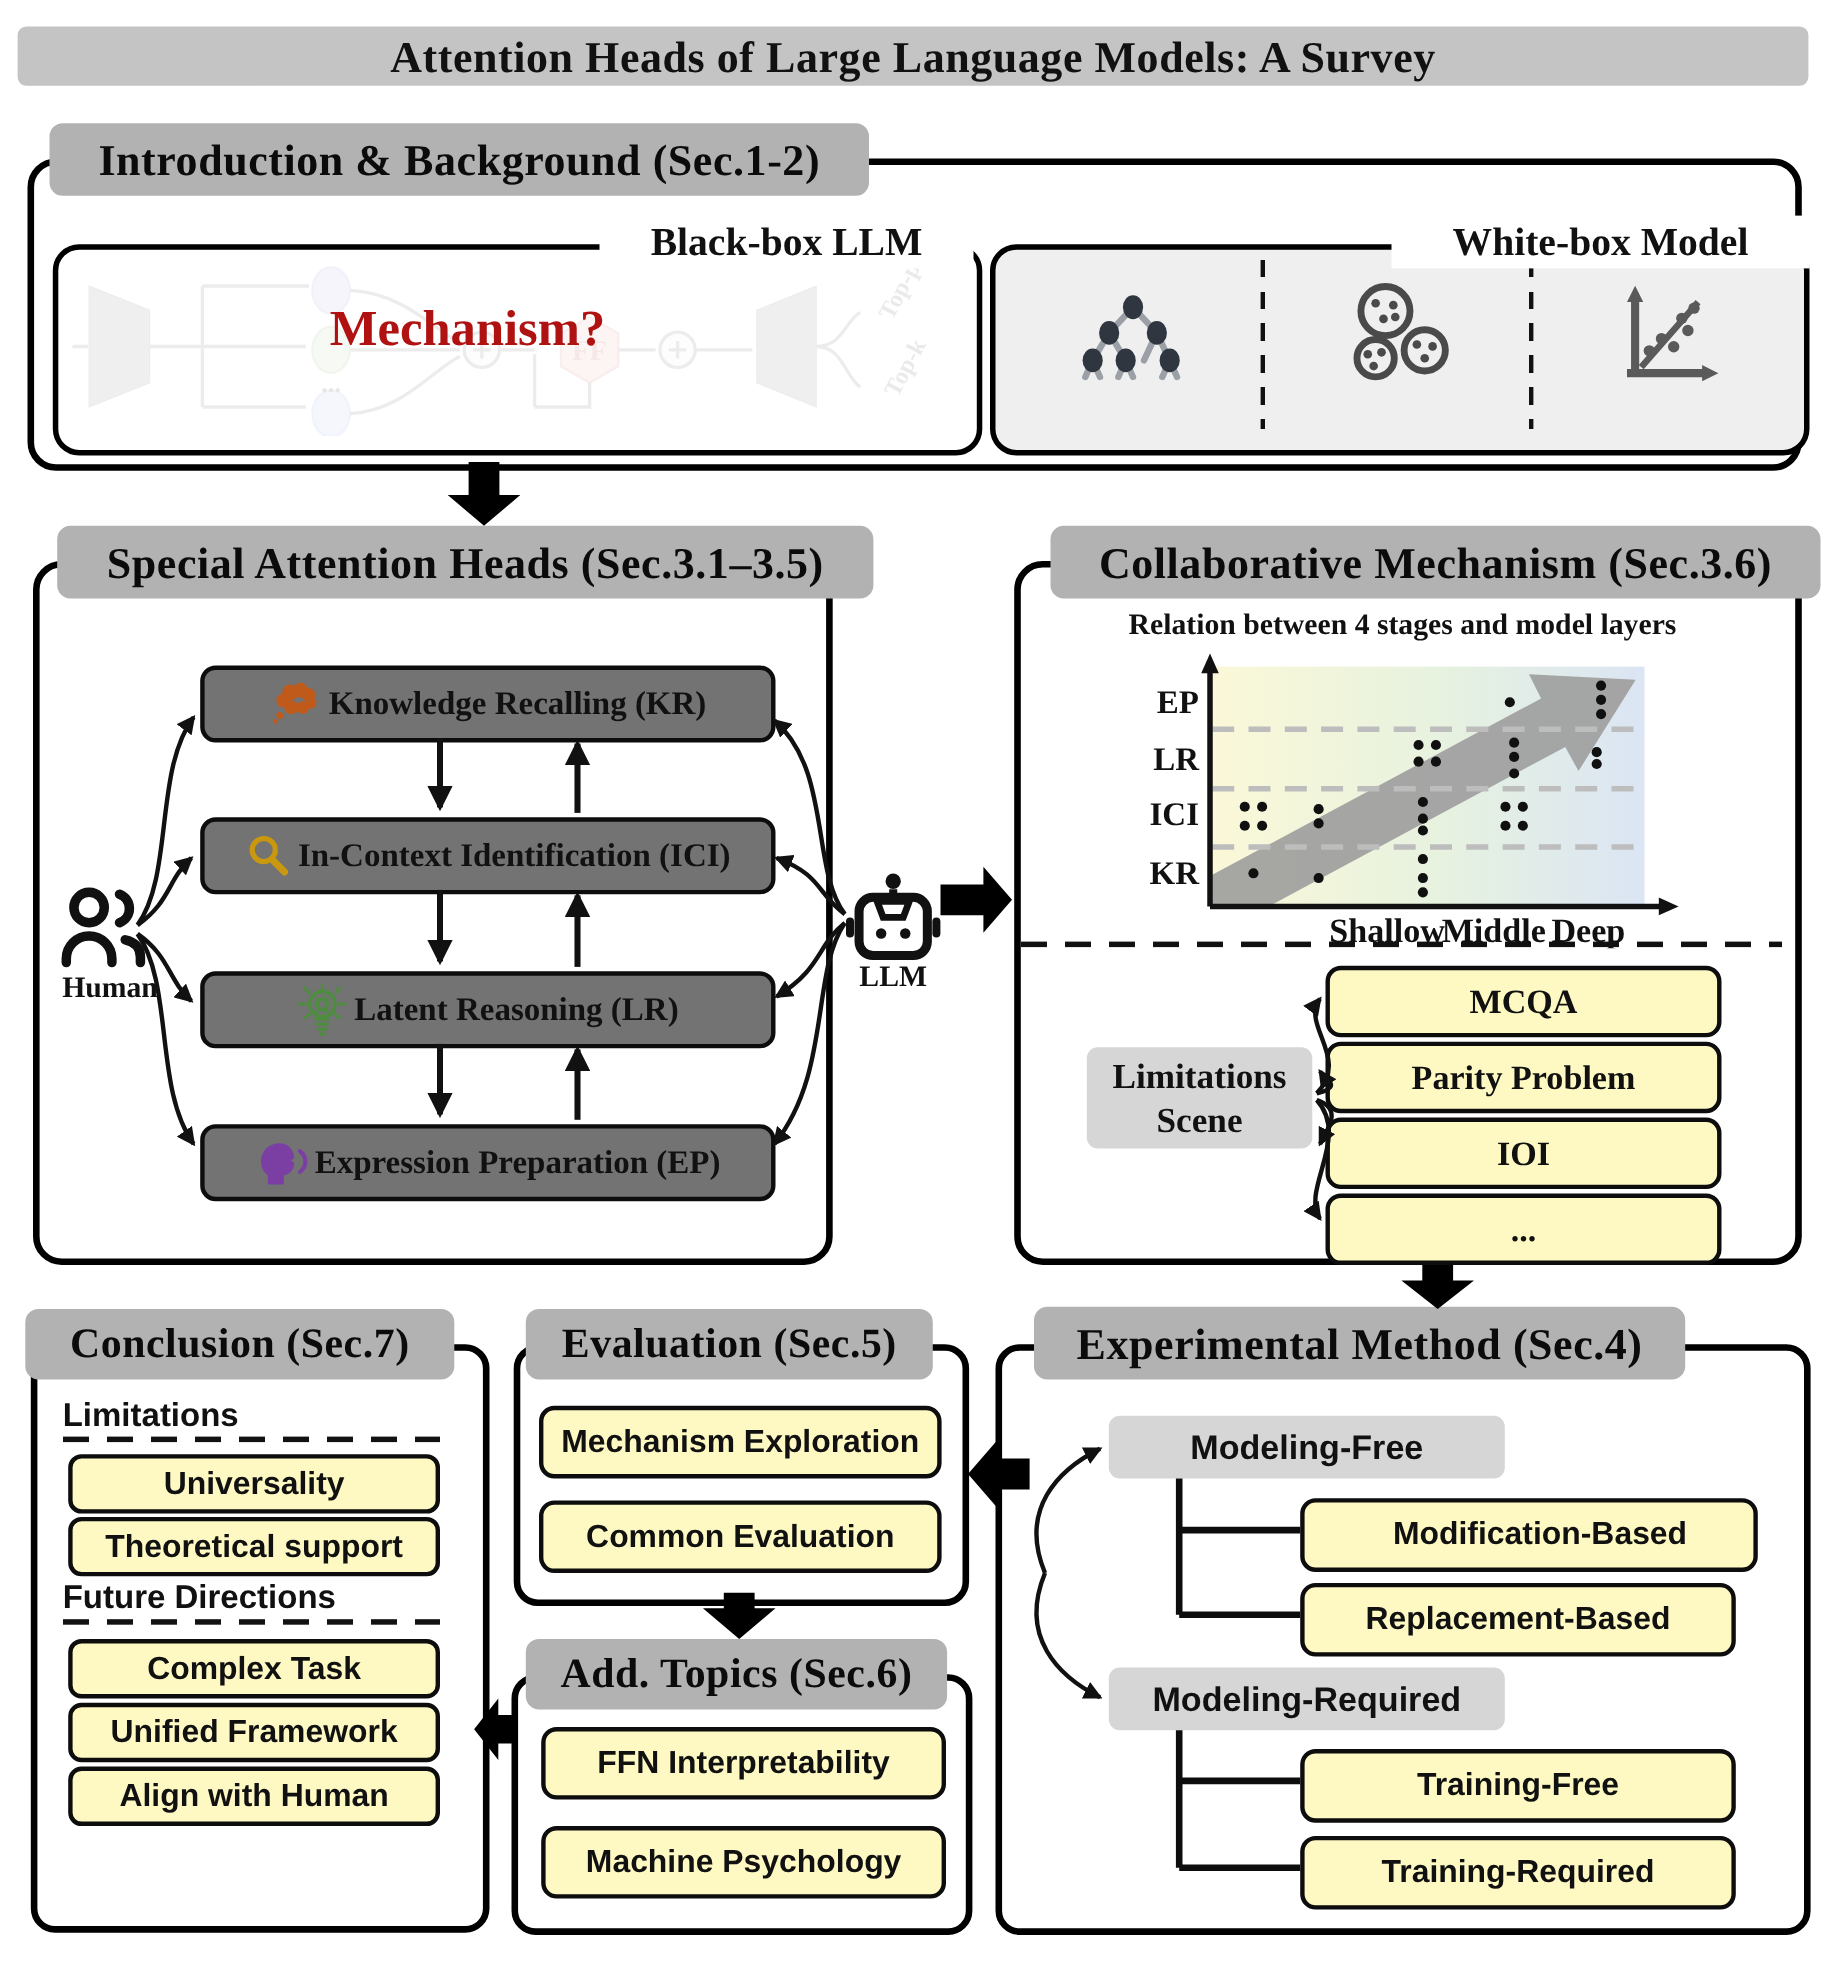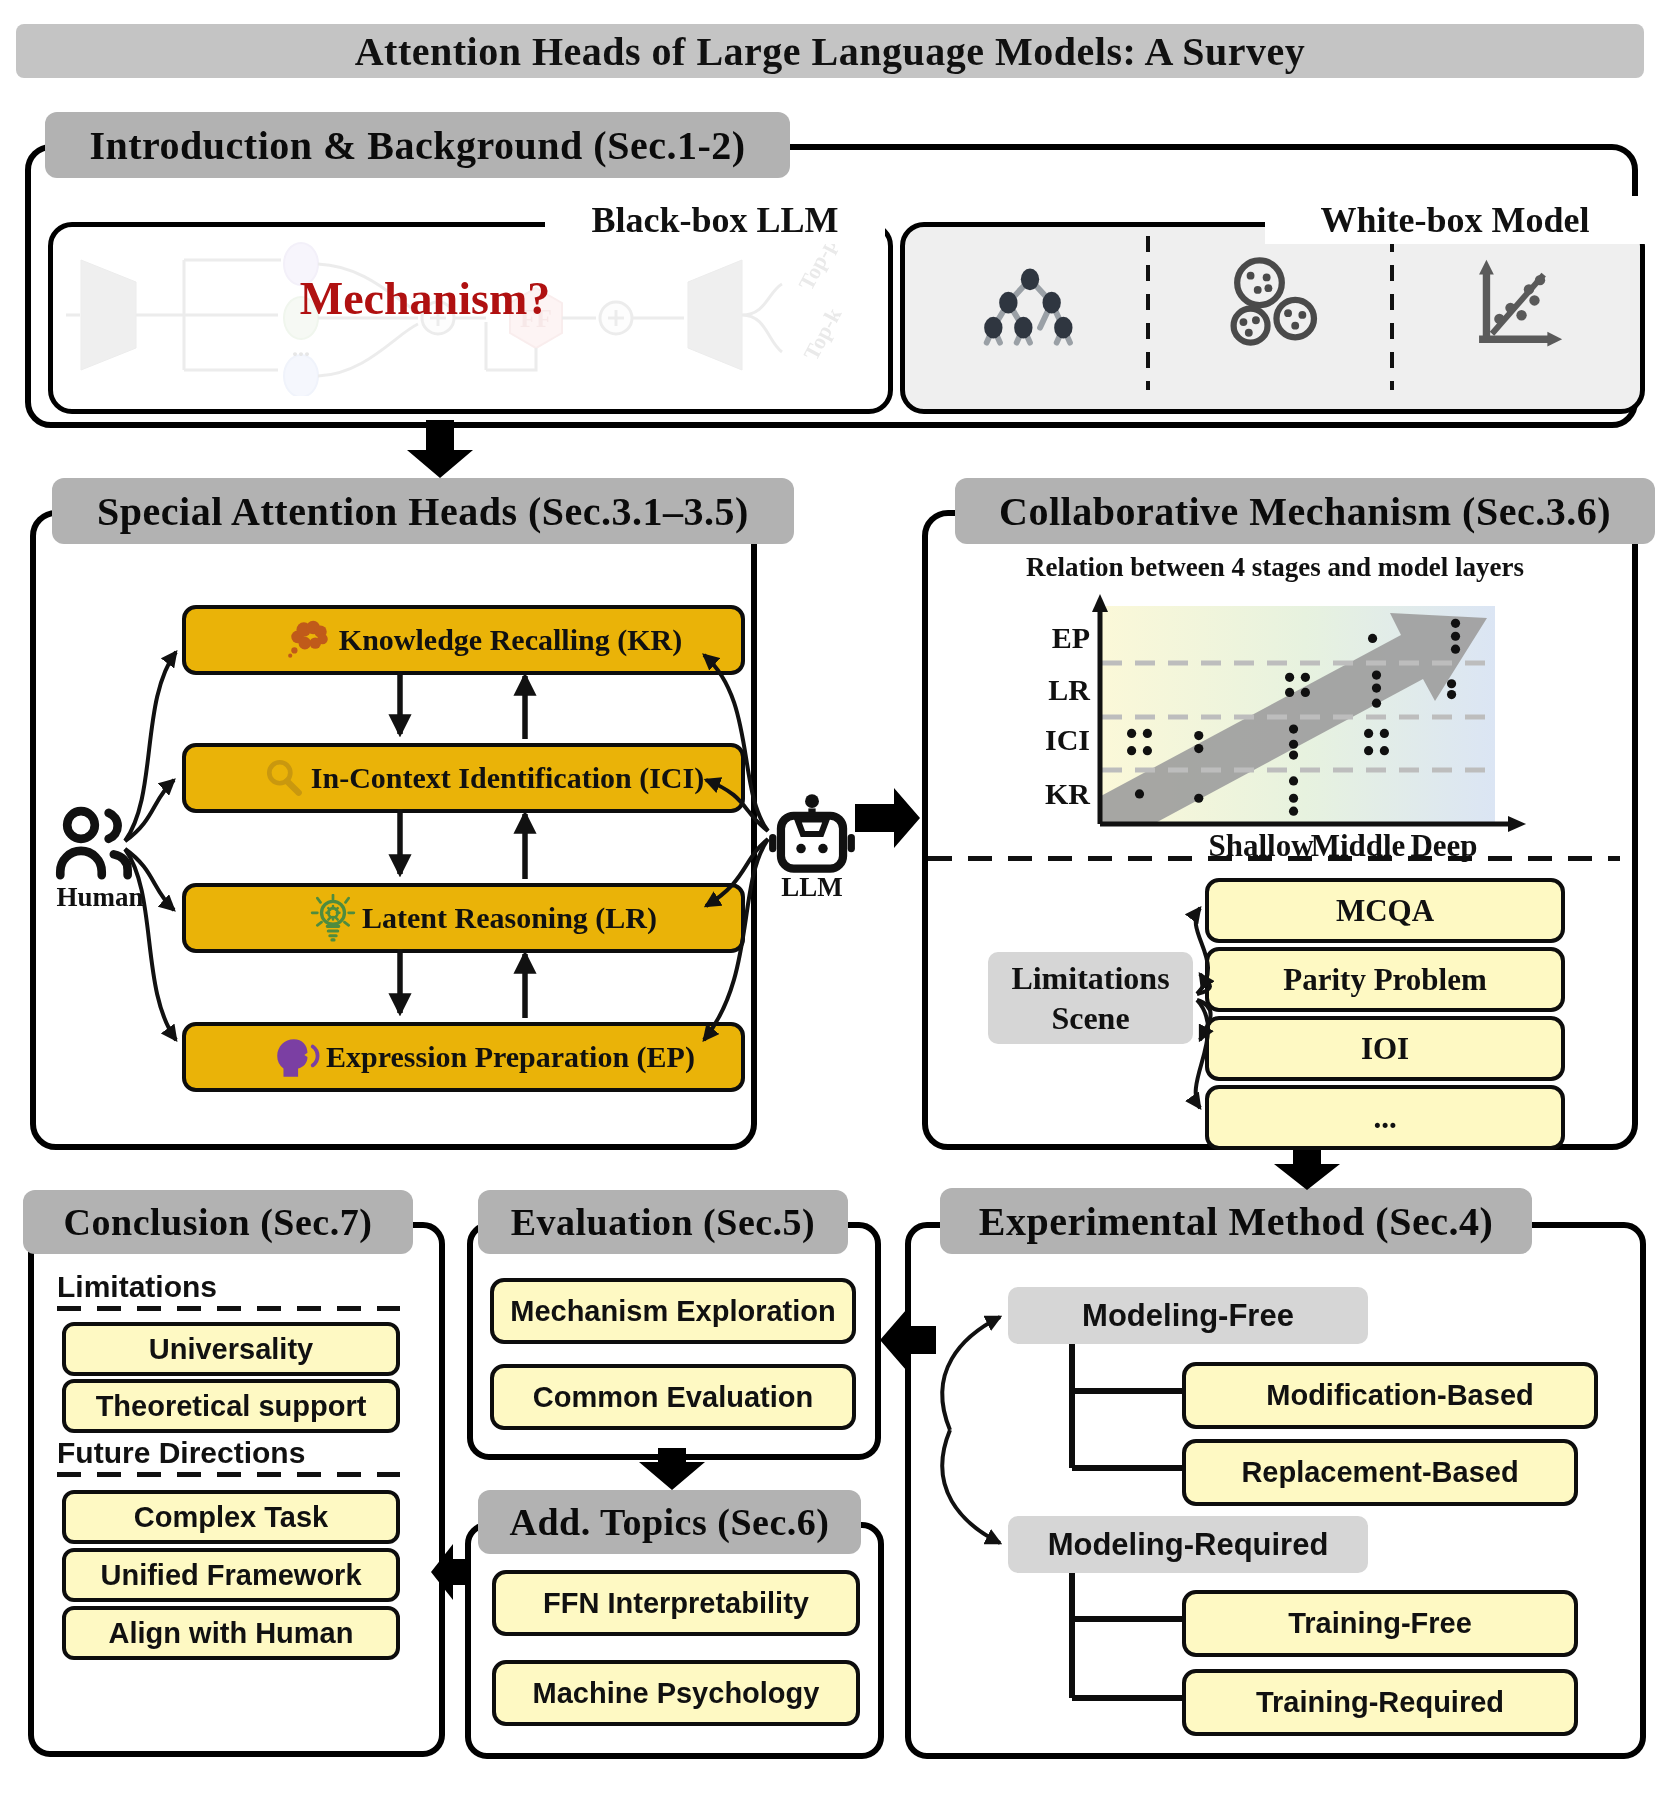--- a/index.html
+++ b/index.html
@@ -19,23 +19,23 @@
   .item.sans{font-family:"Liberation Sans",sans-serif;font-size:29px;}
   .sublabel{position:absolute;background:#d6d6d6;border-radius:10px;z-index:15;
             display:flex;align-items:center;justify-content:center;
             font-family:"Liberation Sans",sans-serif;font-weight:bold;font-size:31px;}
   .heading-sans{position:absolute;font-family:"Liberation Sans",sans-serif;font-weight:bold;
                 font-size:30px;z-index:15;}
   .dash-h{position:absolute;height:5px;z-index:15;
           background:repeating-linear-gradient(90deg,#111 0 24px,transparent 24px 40px);}
   .dash-v{position:absolute;width:4px;z-index:15;
           background:repeating-linear-gradient(180deg,#111 0 16px,transparent 16px 29px);}
-  .stage{position:absolute;background:#eab308;border:4px solid #0d0d0d;border-radius:14px;z-index:15;
+  .stage{position:absolute;background:#737373;border:4px solid #0d0d0d;border-radius:14px;z-index:15;
          display:flex;align-items:center;justify-content:center;gap:6px;
-         font-weight:bold;font-size:30px;padding-left:40px;}
+         font-weight:bold;font-size:30px;}
   .corner-label{position:absolute;background:#fff;z-index:18;font-weight:bold;font-size:36px;
                 padding:0 10px;display:flex;align-items:center;justify-content:center;}
   #title-bar{position:absolute;left:16px;top:24px;width:1628px;height:54px;background:#c4c4c4;
              border-radius:8px;display:flex;align-items:center;justify-content:center;
              font-weight:bold;font-size:40px;letter-spacing:.5px;z-index:20;}
   #overlay{position:absolute;left:0;top:0;width:1661px;height:1804px;z-index:40;pointer-events:none;}
   .conn{stroke:#111;stroke-width:4;fill:none;marker-end:url(#ah);}
   .vconn{stroke:#111;stroke-width:5.5;fill:none;marker-end:url(#ah);}
   .tree{stroke:#0d0d0d;stroke-width:6;fill:none;}
   .blockarrow{fill:#000;}

